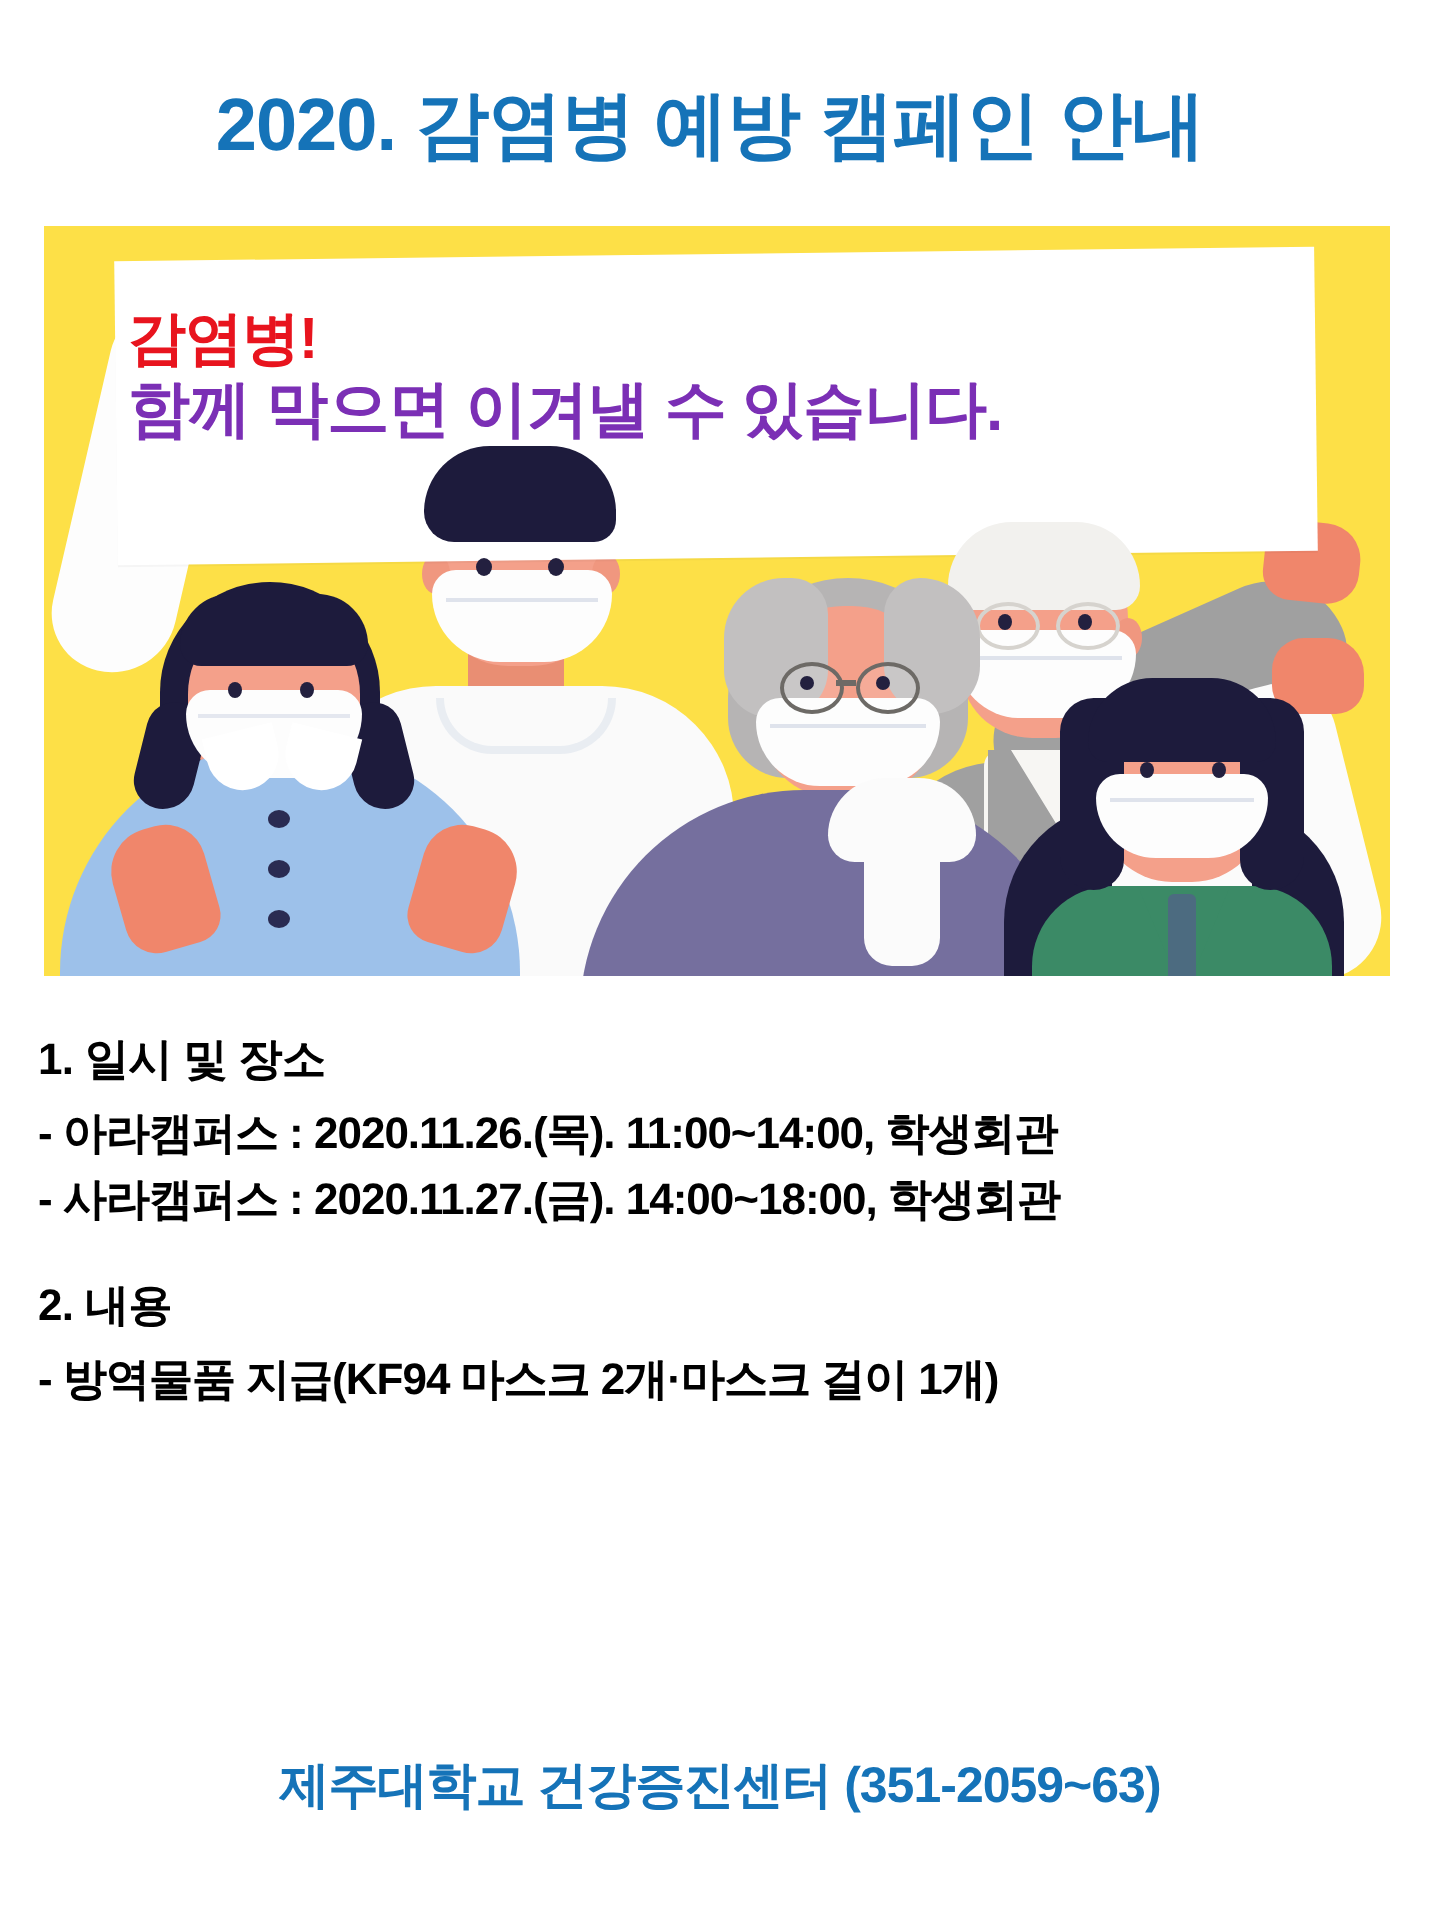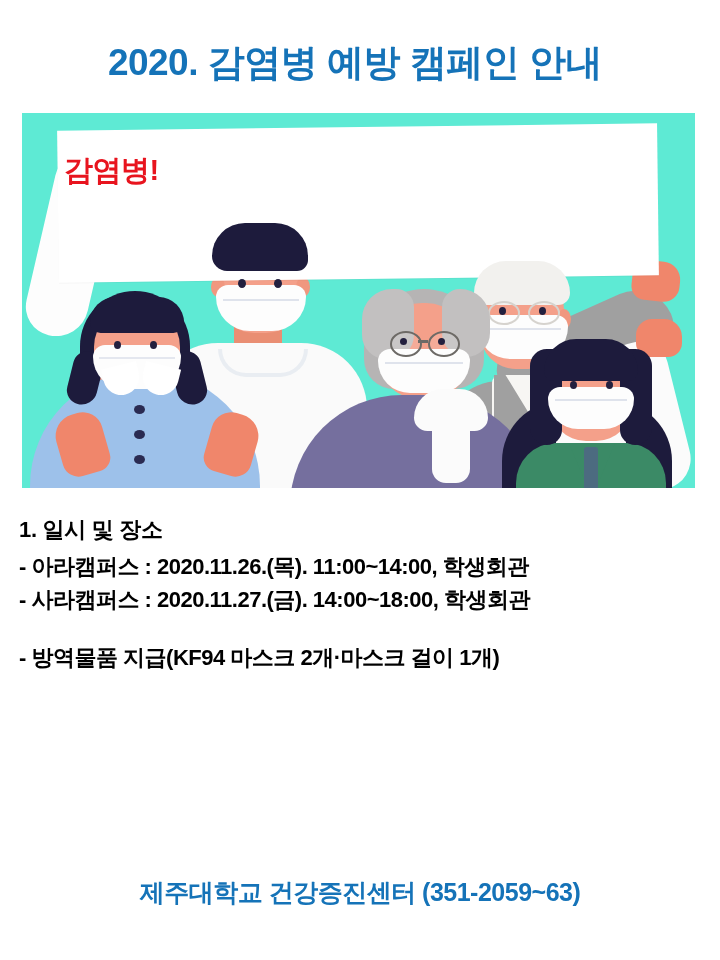--- a/index.html
+++ b/index.html
@@ -37,21 +37,21 @@
     white-space: nowrap;
   }
 
   
   .illustration {
     position: absolute;
     left: 22px;
     top: 113px;
     width: 673px;
     height: 375px;
-    background: #5eead4;
+    background: #fde047;
     overflow: hidden;
   }
 
   
   .placard {
     position: absolute;
     left: 36px;
     top: 14px;
     width: 600px;
     height: 152px;
@@ -596,20 +596,21 @@
 
     <div class="fig grand-arm"></div>
     <div class="fig grand-fist"></div>
 
     <div class="fig sg-arm"></div>
     <div class="fig sg-fist"></div>
 
     <div class="placard"></div>
     <div class="placard-text">
       <div class="placard-line1">감염병!</div>
+      <div class="placard-line2">함께 막으면 이겨낼 수 있습니다.</div>
     </div>
 
     <div class="fig man-body"></div>
     <div class="fig man-neck"></div>
     <div class="fig man-collar"></div>
     <div class="fig man-head"></div>
     <div class="fig man-ear-l"></div>
     <div class="fig man-ear-r"></div>
     <div class="fig man-hair"></div>
     <div class="fig man-eye-l"></div>
@@ -679,20 +680,21 @@
 
   <div class="body-text">
 
     <div class="section">
       <div class="sec-heading">1. 일시 및 장소</div>
       <div class="sec-line">- 아라캠퍼스 : 2020.11.26.(목).  11:00~14:00,  학생회관</div>
       <div class="sec-line">- 사라캠퍼스 : 2020.11.27.(금).  14:00~18:00,  학생회관</div>
     </div>
 
     <div class="section">
+      <div class="sec-heading">2. 내용</div>
       <div class="sec-line">- 방역물품 지급(KF94 마스크 2개·마스크 걸이 1개)</div>
     </div>
 
   </div>
 
   <div class="footer">제주대학교 건강증진센터 (351-2059~63)</div>
 
 </div>
 
 </body></html>

